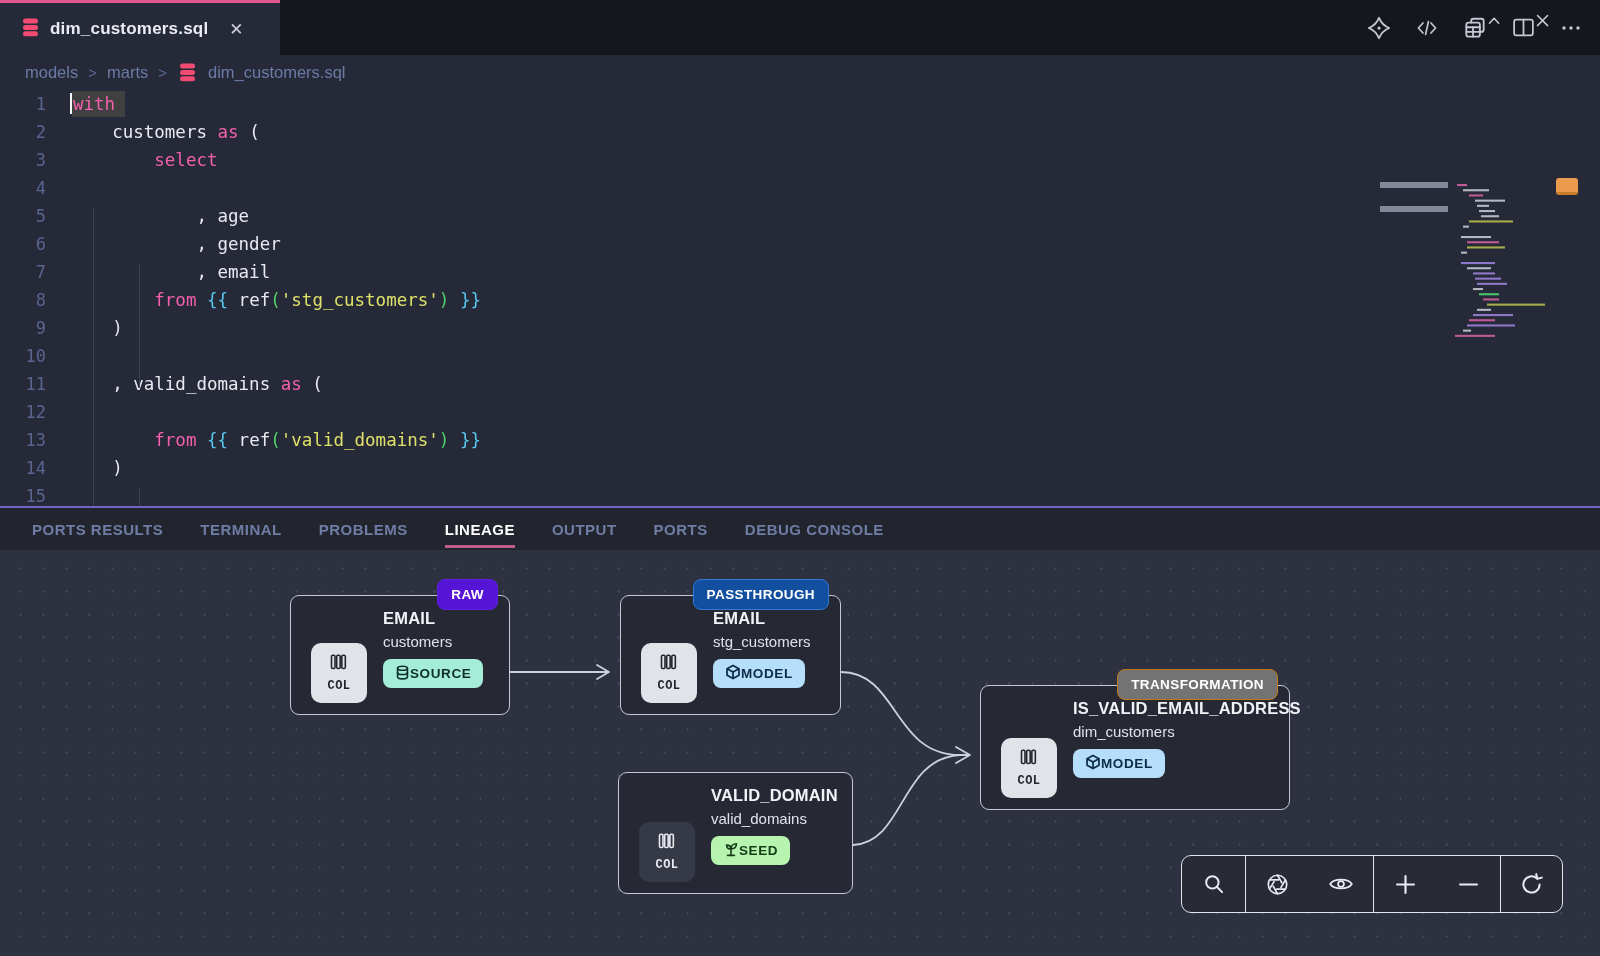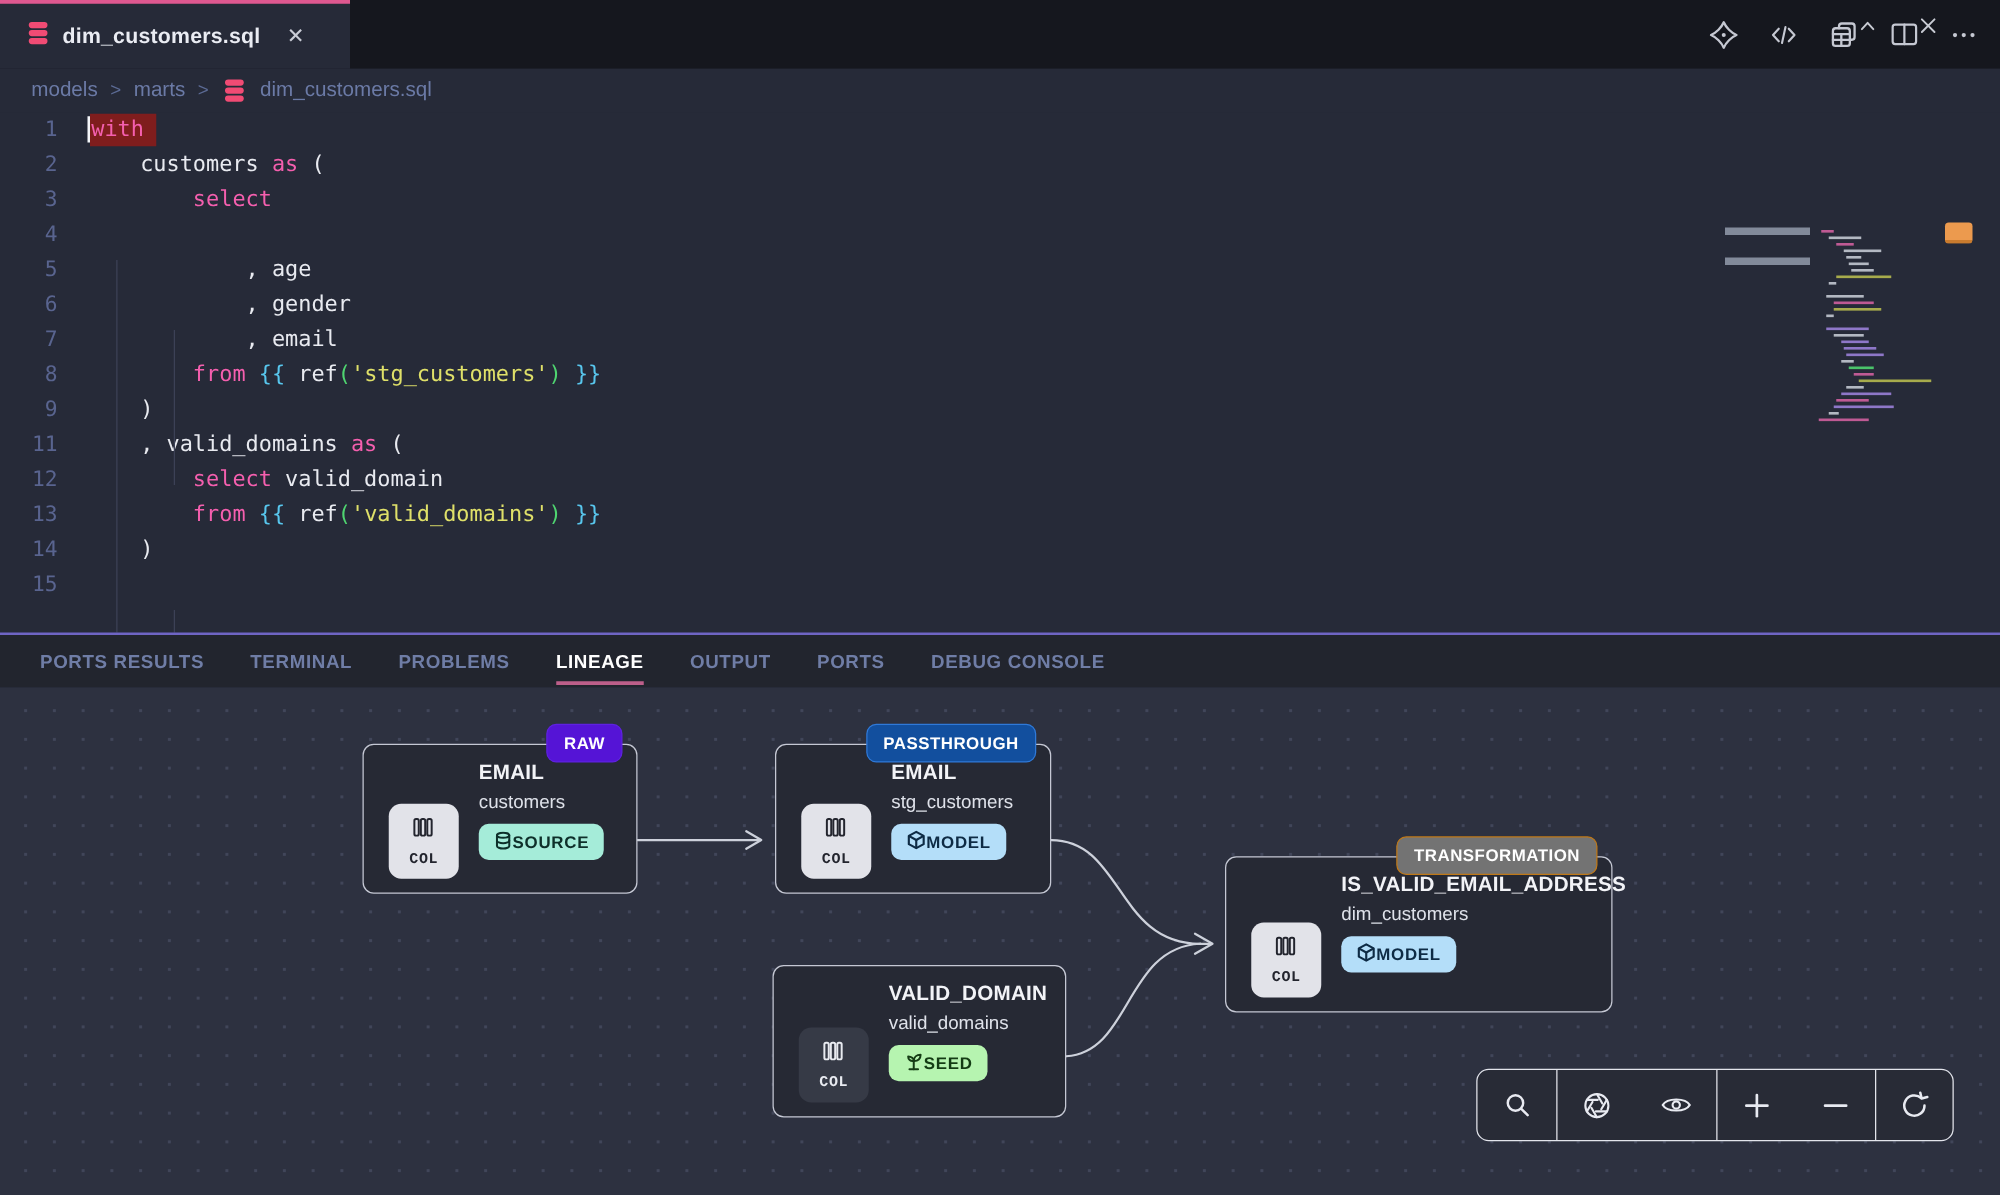--- a/index.html
+++ b/index.html
@@ -28,21 +28,21 @@
   .editor { position:absolute; left:0; top:90px; width:1600px; height:416px; background:#262a38; overflow:hidden;
             font-family:"DejaVu Sans Mono","Liberation Mono",monospace; }
   .code-line { display:flex; height:28px; align-items:center; }
   .ln { width:70px; flex:0 0 70px; text-align:right; padding-right:24px; color:#59648f; font-size:17px; }
   .cl { font-size:17.5px; line-height:28px; white-space:pre; color:#e8eaf0; }
   .kw { color:#f45fae; }
   .tx { color:#e8eaf0; }
   .br { color:#58c7ee; }
   .pr { color:#4fd470; }
   .str { color:#dfe069; }
-  .sel { background:#7f1d1d; padding:3px 10px 3px 1px; }
+  .sel { background:#404040; padding:3px 10px 3px 1px; }
   .caret { display:inline-block; width:2px; height:21px; background:#f4f6fa; vertical-align:text-bottom; }
   .iguide { position:absolute; width:1px; background:#3c4156; }
   .g1 { left:93px; top:118px; height:364px; }
   .g2 { left:139px; top:174px; height:124px; }
   .g3 { left:139px; top:398px; height:56px; }
 
   
   .minimap { position:absolute; left:1425px; top:90px; width:122px; height:175px; }
   .mm-deco { position:absolute; width:68px; height:6px; background:#828a9a; left:1380px; }
   .mm-deco.d1 { top:92px; } .mm-deco.d2 { top:116px; }
@@ -201,26 +201,29 @@
         </div>
         <div class="code-line">
           <span class="ln">8</span>
           <pre class="cl"><span class="tx">        </span><span class="kw">from</span><span class="tx"> </span><span class="br">{{</span><span class="tx"> ref</span><span class="pr">(</span><span class="str">'stg_customers'</span><span class="pr">)</span><span class="tx"> </span><span class="br">}}</span></pre>
         </div>
         <div class="code-line">
           <span class="ln">9</span>
           <pre class="cl"><span class="tx">    )</span></pre>
         </div>
         <div class="code-line">
+          <span class="ln">10</span>
+          <pre class="cl"></pre>
+        </div>
+        <div class="code-line">
           <span class="ln">11</span>
           <pre class="cl"><span class="tx">    , valid_domains </span><span class="kw">as</span><span class="tx"> (</span></pre>
         </div>
         <div class="code-line">
           <span class="ln">12</span>
-          <pre class="cl"><span class="tx">        </span><span class="kw">select</span><span class="tx"> valid_domain</span></pre>
         </div>
         <div class="code-line">
           <span class="ln">13</span>
           <pre class="cl"><span class="tx">        </span><span class="kw">from</span><span class="tx"> </span><span class="br">{{</span><span class="tx"> ref</span><span class="pr">(</span><span class="str">'valid_domains'</span><span class="pr">)</span><span class="tx"> </span><span class="br">}}</span></pre>
         </div>
         <div class="code-line">
           <span class="ln">14</span>
           <pre class="cl"><span class="tx">    )</span></pre>
         </div>
         <div class="code-line">

